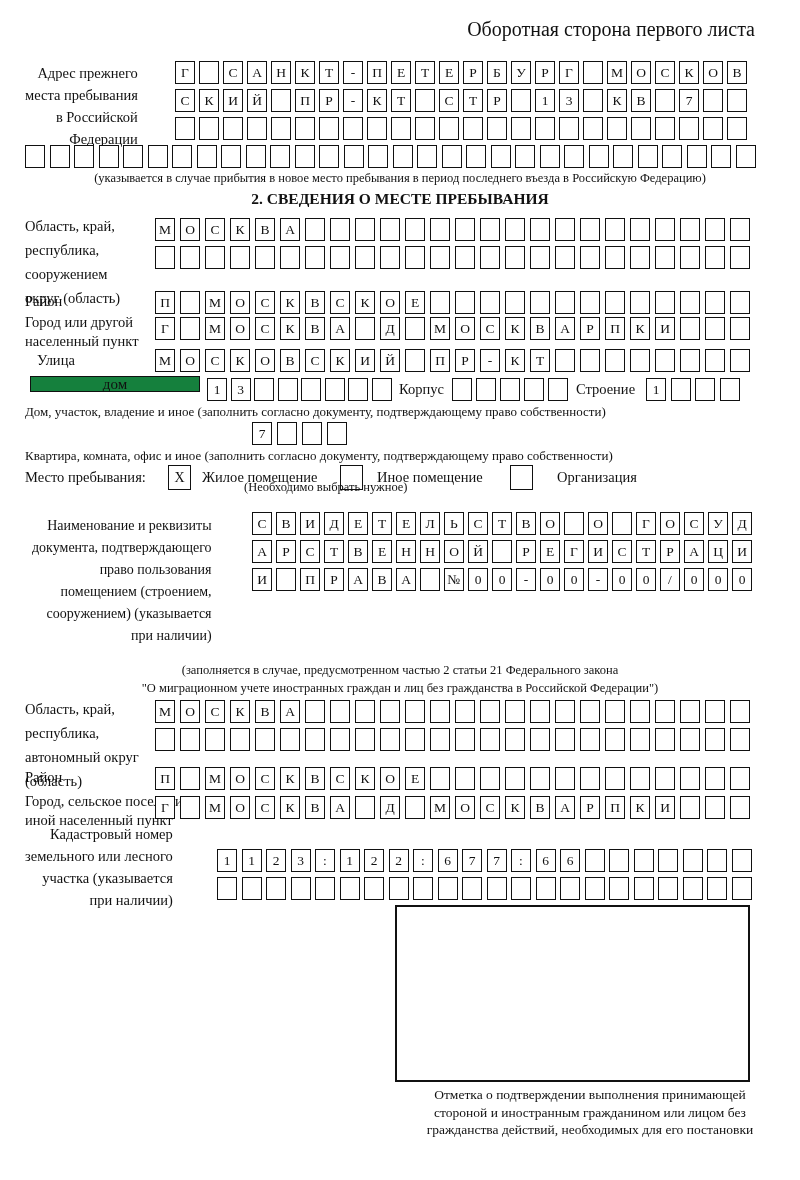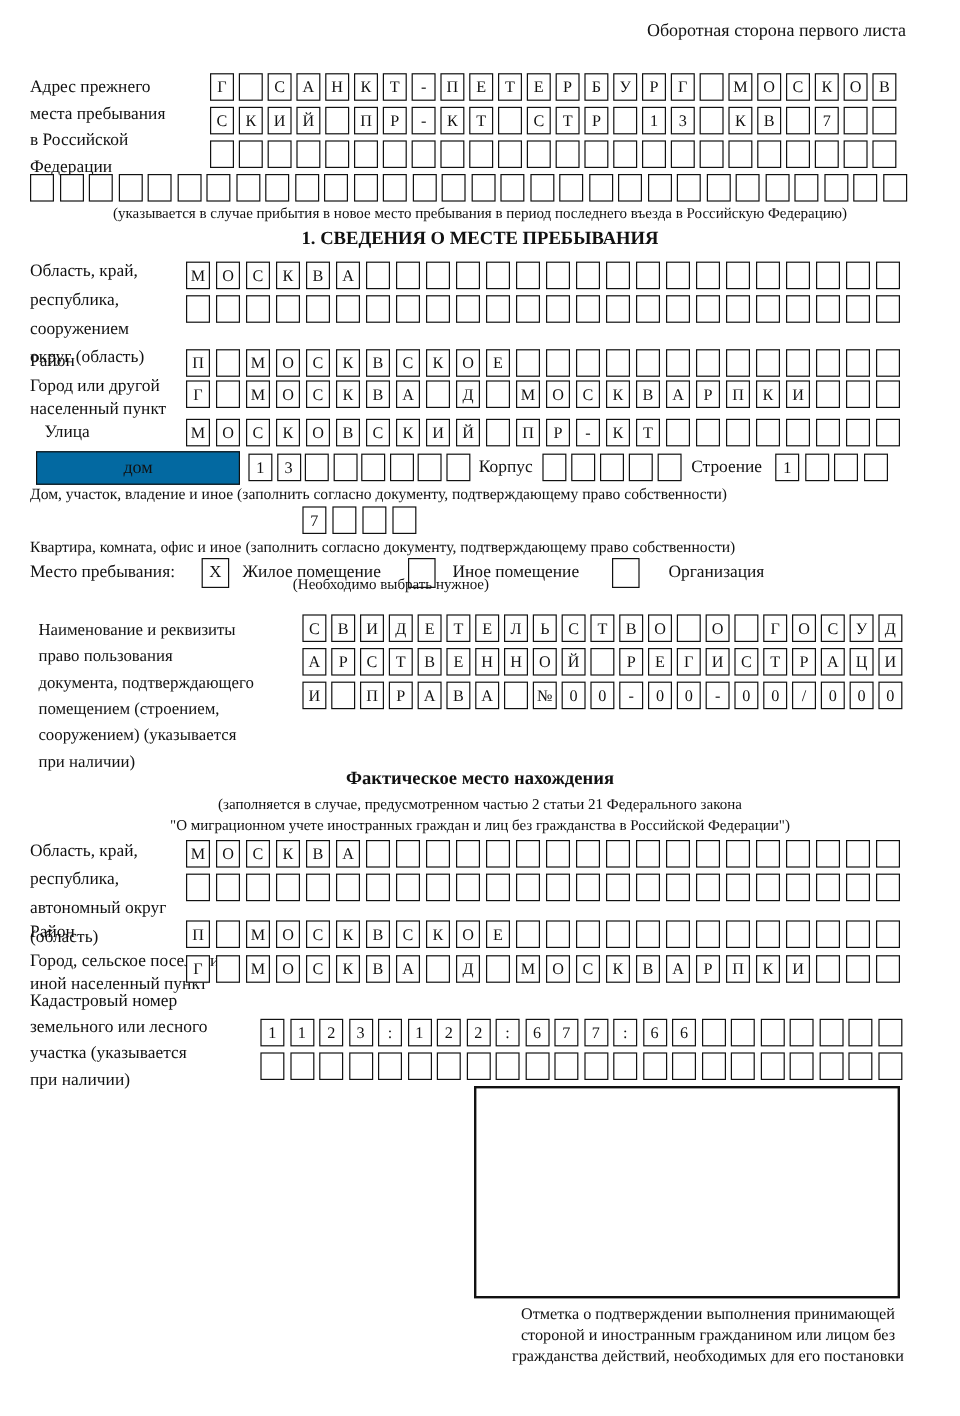--- a/index.html
+++ b/index.html
@@ -1,32 +1,32 @@
 <!DOCTYPE html>
 <html><head>
 <meta charset="utf-8">
 <style>
   html,body{margin:0;padding:0;background:#fff;}
   #page{position:relative;width:800px;height:1180px;background:#ffffff;
         font-family:"Liberation Serif","DejaVu Serif",serif;color:#111;overflow:hidden;}
-  .hdr{position:absolute;top:18px;right:45px;font-size:15px;}
+  .hdr{position:absolute;top:18px;right:45px;font-size:20px;}
   .lbl{position:absolute;font-size:14.5px;white-space:nowrap;}
   .lines.lh19 div{line-height:19px;}
-  .lines.lh22 div{line-height:22px;}
+  .lines.lh22 div{line-height:22px;text-align:right;}
   .lines.lh24 div{line-height:24px;}
   .center{position:absolute;left:0;width:800px;text-align:center;}
   .heading{font-weight:bold;font-size:15.5px;}
   .note{font-size:12.5px;}
   .caption{position:absolute;font-size:13px;white-space:nowrap;}
   .cellrow{position:absolute;display:flex;}
   .cellrow .cell{flex:none;width:20px;height:23px;border:1.5px solid #111;box-sizing:border-box;
         display:flex;align-items:center;justify-content:center;font-size:13.5px;background:#fff;}
   .g35{gap:3.5px}.g4{gap:4px}.g45{gap:4.5px}.g5{gap:5px}
-  .bigbox{position:absolute;height:28px;border:1.5px solid #111;box-sizing:border-box;
-        display:flex;align-items:center;justify-content:center;font-size:15px;background:#0369a1;}
+  .bigbox{position:absolute;height:16px;border:1.5px solid #111;box-sizing:border-box;
+        display:flex;align-items:center;justify-content:center;font-size:15px;background:#15803d;}
   .checkbox{position:absolute;width:23px;height:25px;border:1.5px solid #111;box-sizing:border-box;
         display:flex;align-items:center;justify-content:center;font-size:14px;background:#fff;}
   .stampbox{position:absolute;left:395px;top:905px;width:355px;height:177px;border:2px solid #111;box-sizing:border-box;background:#fff;}
   .stampcaption{position:absolute;left:380px;top:1086px;width:420px;text-align:center;font-size:13.5px;}
   .stampcaption div{line-height:17.5px;}
 </style>
 </head>
 <body>
 
 <div id="page">
@@ -144,21 +144,21 @@
       <span class="cell"></span>
       <span class="cell"></span>
       <span class="cell"></span>
       <span class="cell"></span>
       <span class="cell"></span>
       <span class="cell"></span>
       <span class="cell"></span>
     </div>
   <div class="note center" style="top:171px">(указывается в случае прибытия в новое место пребывания в период последнего въезда в Российскую Федерацию)</div>
 
-  <div class="heading center" style="top:190px">1. СВЕДЕНИЯ О МЕСТЕ ПРЕБЫВАНИЯ</div>
+  <div class="heading center" style="top:190px">2. СВЕДЕНИЯ О МЕСТЕ ПРЕБЫВАНИЯ</div>
 
   <div class="lbl lines lh24" style="left:25px;top:214px">
       <div>Область, край,</div>
       <div>республика,</div>
       <div>сооружением</div>
       <div>округ (область)</div>
     </div>
   <div class="cellrow g5" style="left:155px;top:218px">
       <span class="cell">М</span>
       <span class="cell">О</span>
@@ -339,22 +339,22 @@
   <span class="checkbox" style="left:168px;top:465px">X</span>
   <div class="lbl" style="left:202px;top:469px">Жилое помещение</div>
   <span class="checkbox" style="left:340px;top:465px"></span>
   <div class="lbl" style="left:377px;top:469px">Иное помещение</div>
   <span class="checkbox" style="left:510px;top:465px"></span>
   <div class="lbl" style="left:557px;top:469px">Организация</div>
   <div class="note" style="position:absolute;left:244px;top:480px">(Необходимо выбрать нужное)</div>
 
   <div class="lbl lines lh22" style="left:32px;top:515px;font-size:14px">
       <div>Наименование и реквизиты</div>
+      <div>документа, подтверждающего</div>
       <div>право пользования</div>
-      <div>документа, подтверждающего</div>
       <div>помещением (строением,</div>
       <div>сооружением) (указывается</div>
       <div>при наличии)</div>
     </div>
   <div class="cellrow g4" style="left:252px;top:512px">
       <span class="cell">С</span>
       <span class="cell">В</span>
       <span class="cell">И</span>
       <span class="cell">Д</span>
       <span class="cell">Е</span>
@@ -415,21 +415,20 @@
       <span class="cell">0</span>
       <span class="cell">-</span>
       <span class="cell">0</span>
       <span class="cell">0</span>
       <span class="cell">/</span>
       <span class="cell">0</span>
       <span class="cell">0</span>
       <span class="cell">0</span>
     </div>
 
-  <div class="heading center" style="top:640px">Фактическое место нахождения</div>
   <div class="note center" style="top:663px">(заполняется в случае, предусмотренном частью 2 статьи 21 Федерального закона</div>
   <div class="note center" style="top:681px">"О миграционном учете иностранных граждан и лиц без гражданства в Российской Федерации")</div>
 
   <div class="lbl lines lh24" style="left:25px;top:697px">
       <div>Область, край,</div>
       <div>республика,</div>
       <div>автономный округ</div>
       <div>(область)</div>
     </div>
   <div class="cellrow g5" style="left:155px;top:700px">

